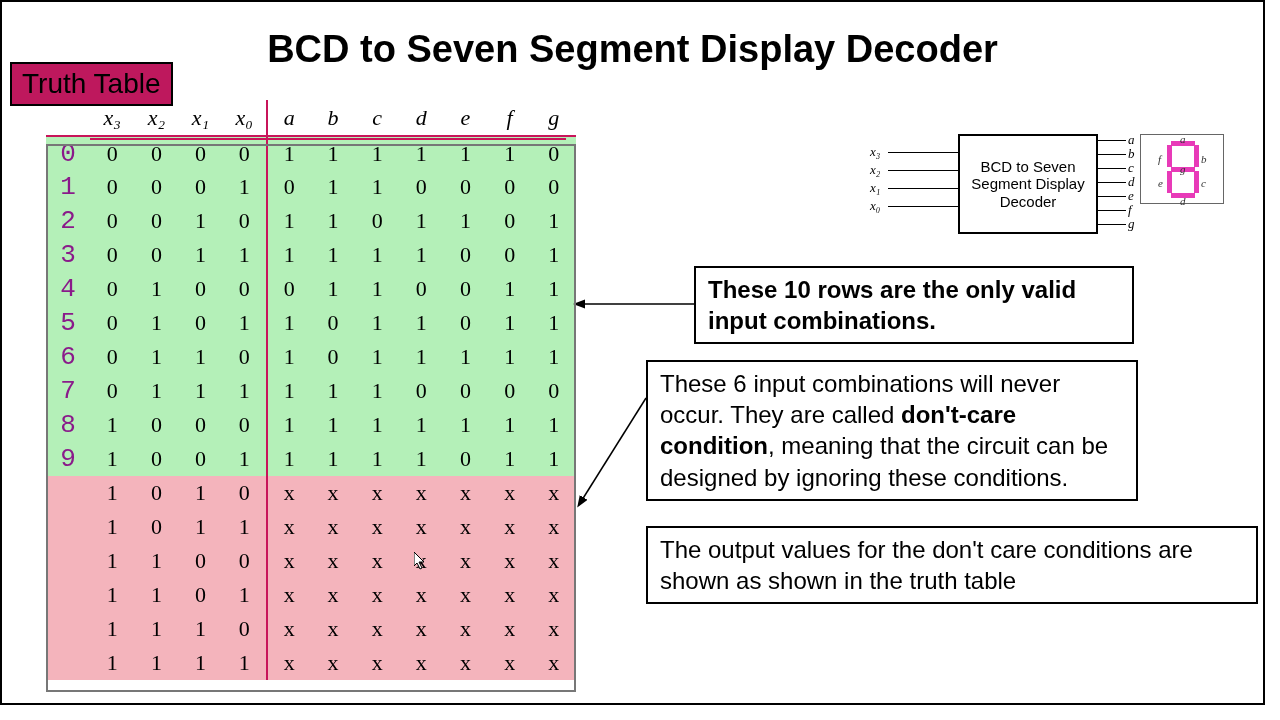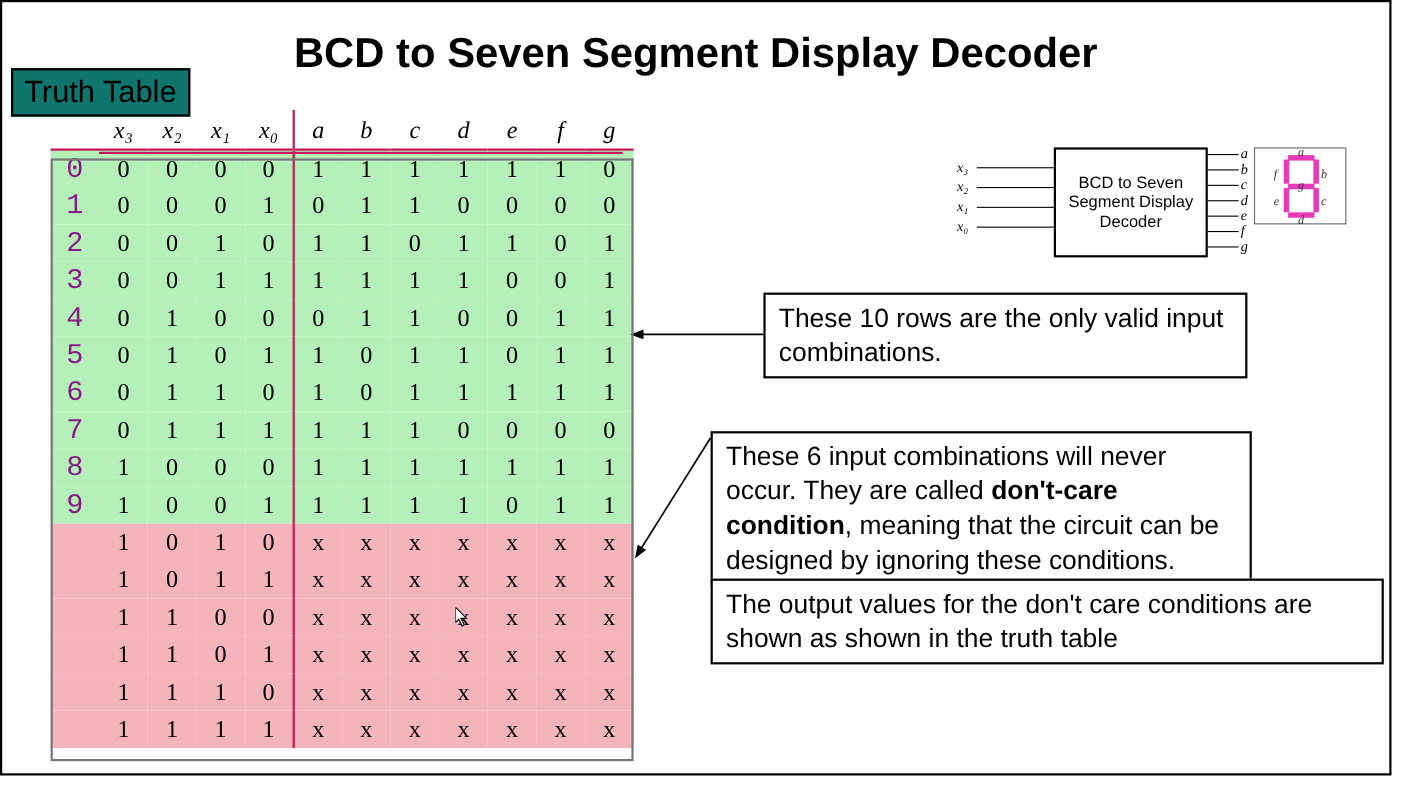--- a/index.html
+++ b/index.html
@@ -26,21 +26,21 @@
     font-weight: bold;
     font-size: 38px;
     color: #000;
   }
   .label-box {
     position: absolute;
     border: 2px solid #000;
     font-family: Arial, sans-serif;
     font-size: 28px;
     padding: 4px 10px;
-    background: #0f766e;
+    background: #be185d;
   }
   .truth-label { top: 62px; left: 10px; }
 
   
   .tt {
     position: absolute;
     top: 100px; left: 46px;
     width: 530px;
     font-size: 22px;
   }
@@ -68,22 +68,22 @@
   
   .callout {
     position: absolute;
     border: 2px solid #000;
     font-family: Arial, sans-serif;
     font-size: 24px;
     line-height: 1.3;
     padding: 6px 12px;
     background: #fff;
   }
-  .c1 { top: 266px; left: 694px; width: 440px; }
-  .c2 { top: 360px; left: 646px; width: 492px; margin-top: 32px; }
+  .c1 { top: 266px; left: 694px; width: 440px; font-weight: bold; }
+  .c2 { top: 360px; left: 646px; width: 492px; }
   .c3 { top: 526px; left: 646px; width: 612px; }
 
   
   svg.arrow { position: absolute; overflow: visible; }
 
   
   .bdiag {
     position: absolute;
     top: 130px; left: 840px;
     width: 420px; height: 120px;

